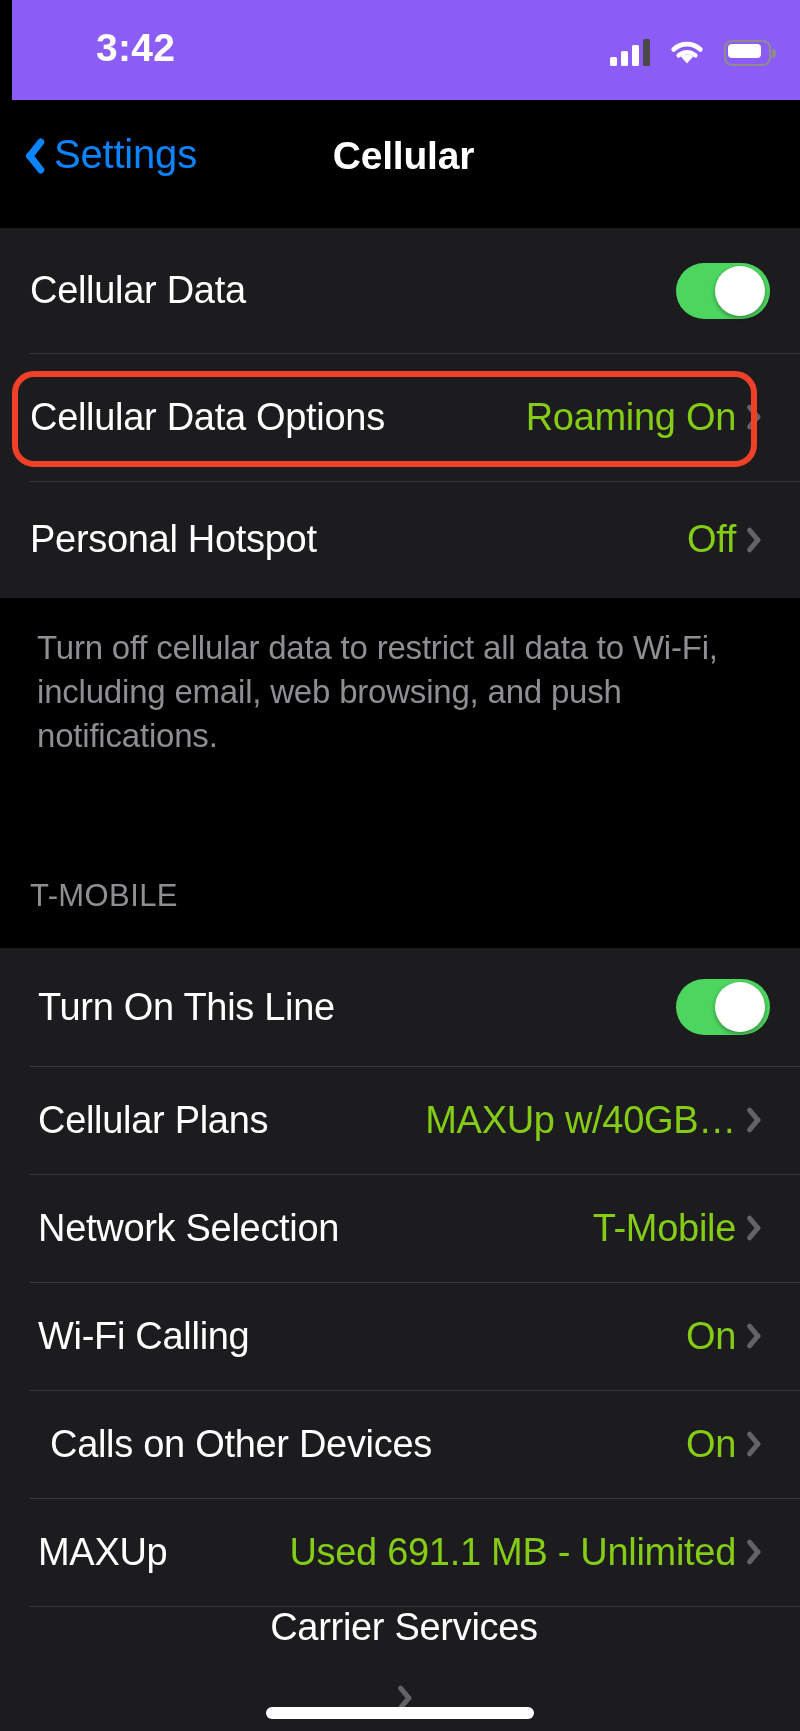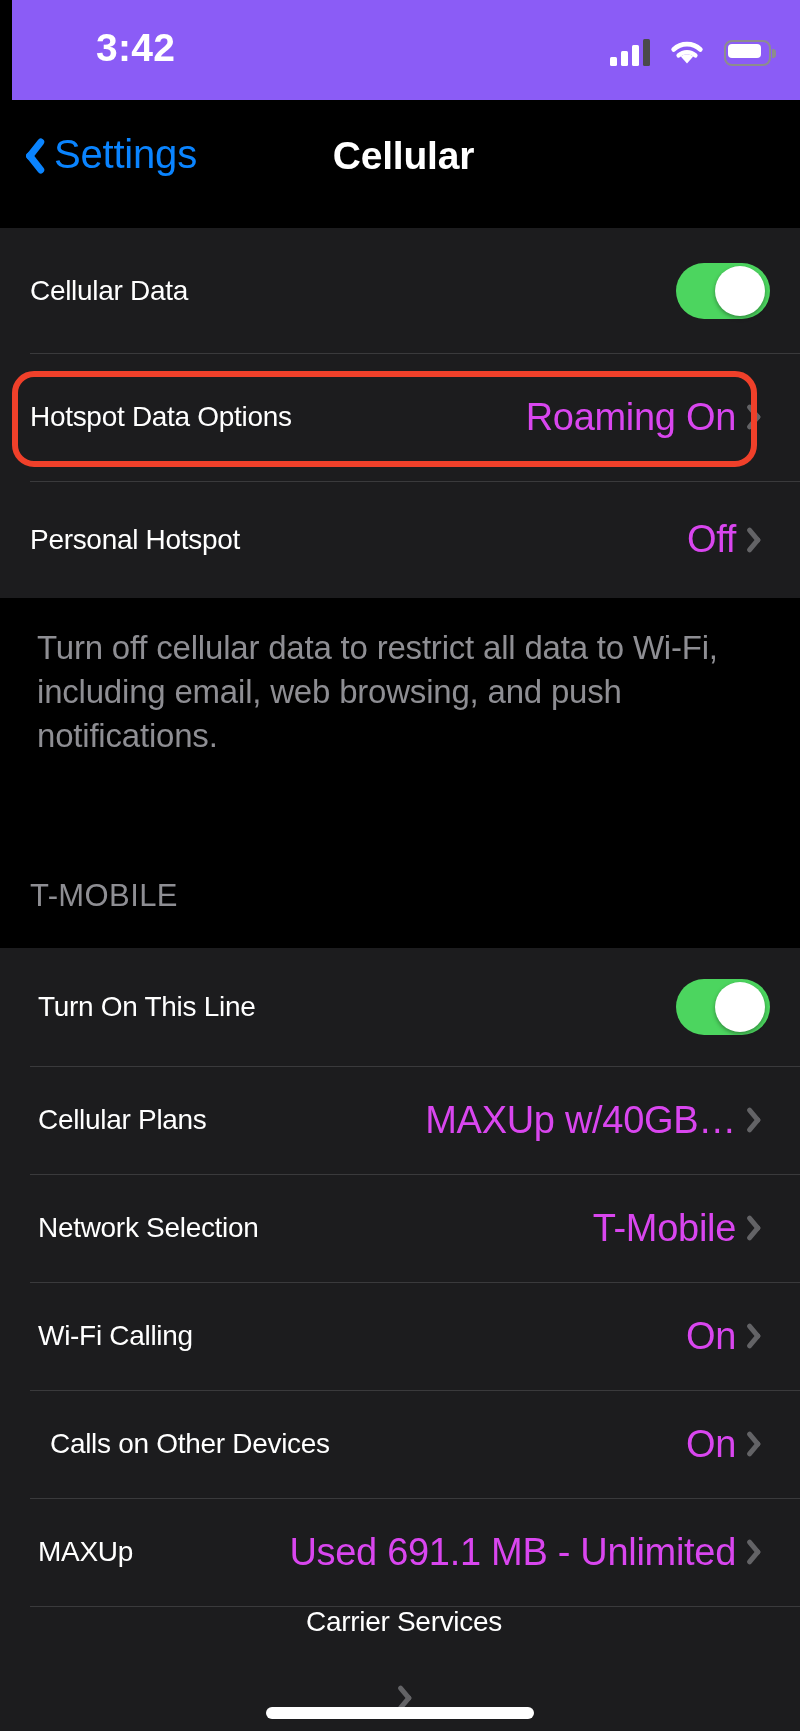--- a/index.html
+++ b/index.html
@@ -72,24 +72,24 @@
     position:absolute; left:0; top:34px; width:800px; text-align:center;
     color:#fff; font-size:39px; font-weight:700; letter-spacing:-.2px;padding-left:7px;
   }
 
   
   .group{ position:absolute; left:0; width:800px; background:#1c1c1e; }
   .row{
     position:relative; height:auto; display:flex; align-items:center;
     padding:0 30px; color:#fff;
   }
-  .row .label{ font-size:28px; font-weight:400; letter-spacing:-.3px; white-space:nowrap; }
+  .row .label{ font-size:38px; font-weight:400; letter-spacing:-.3px; white-space:nowrap; }
   .row .spacer{ flex:1 1 auto; }
   .row .value{
-    font-size:38px; color:#d946ef; font-weight:400; letter-spacing:-.3px;
+    font-size:38px; color:#84cc16; font-weight:400; letter-spacing:-.3px;
     white-space:nowrap;
     text-align:center;
   }
   .divider{
     position:absolute; left:30px; right:0; height:1px; background:#3a3a3c;
   }
   .chevron{
     margin-left:16px; width:18px; height:32px; position:relative; flex:0 0 auto;
   }
   .chevron::before,.chevron::after{
@@ -175,21 +175,21 @@
     <div class="row" style="height:125px;">
       <span class="label">Cellular Data</span>
       <span class="spacer"></span>
       <div class="toggle">
         <div class="knob"></div>
       </div>
     </div>
     <div class="divider" style="top:125px;"></div>
 
     <div class="row" style="height:128px;">
-      <span class="label">Hotspot Data Options</span>
+      <span class="label">Cellular Data Options</span>
       <span class="spacer"></span>
       <span class="value">Roaming On</span>
       <span class="chevron"></span>
     </div>
     <div class="divider" style="top:253px;"></div>
 
     <div class="row" style="height:117px;">
       <span class="label">Personal Hotspot</span>
       <span class="spacer"></span>
       <span class="value">Off</span>

